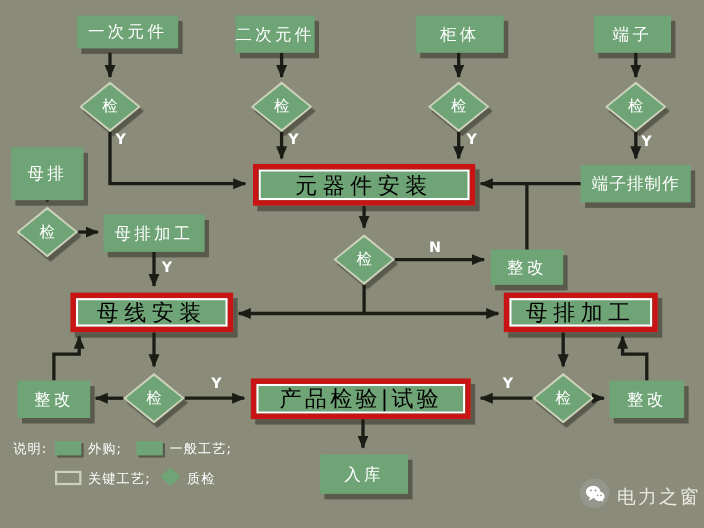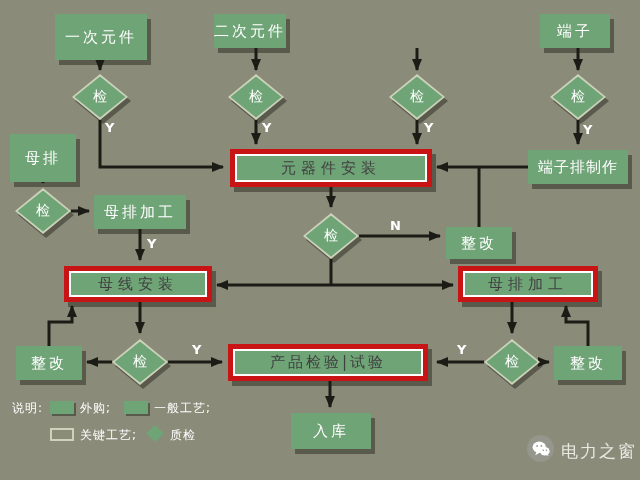--- a/index.html
+++ b/index.html
@@ -18,21 +18,21 @@
   .wires{position:absolute;left:0;top:0;width:640px;height:480px;}
   .wire{stroke:var(--arrow);stroke-width:3;fill:none;}
   .ahead{fill:var(--arrow);}
   .box{
     position:absolute;display:flex;align-items:center;justify-content:center;
     background:var(--green);color:#fff;font-size:15px;letter-spacing:3px;
     box-shadow:4px 5px 0 var(--shadow);white-space:nowrap;
   }
   .keybox{
     position:absolute;display:flex;align-items:center;justify-content:center;
-    background:var(--green);color:#404040;font-size:15px;letter-spacing:5px;
+    background:var(--green);color:#000000;font-size:20px;letter-spacing:5px;
     border:5px solid var(--red);
     box-shadow:inset 0 0 0 2px #ffffff,4px 5px 0 var(--shadow);
     white-space:nowrap;
   }
   .dwrap{position:absolute;width:56px;height:46px;filter:drop-shadow(3px 4px 0 var(--shadow));}
   .dout{position:absolute;inset:0;background:#ccd3ba;clip-path:polygon(50% 0,100% 50%,50% 100%,0 50%);}
   .din{
     position:absolute;inset:2.5px;background:var(--green);
     clip-path:polygon(50% 0,100% 50%,50% 100%,0 50%);
     display:flex;align-items:center;justify-content:center;color:#fff;font-size:14px;
@@ -83,25 +83,28 @@
       <path class="wire" d="M49,346 L49,322 L72,322 L72,306" marker-end="url(#ah)"></path>
       <path class="wire" d="M168,362 L222,362" marker-end="url(#ah)"></path>
       <path class="wire" d="M512,302 L512,333" marker-end="url(#ah)"></path>
       <path class="wire" d="M540,362 L549,362" marker-end="url(#ah)"></path>
       <path class="wire" d="M588,346 L588,322 L566,322 L566,306" marker-end="url(#ah)"></path>
       <path class="wire" d="M484,362 L437,362" marker-end="url(#ah)"></path>
       <path class="wire" d="M330,381 L330,407" marker-end="url(#ah)"></path>
     </g>
   </svg>
 
-  <div class="box" style="left:55px;top:14px;width:92px;height:46px">
+  <div class="box" style="left:70px;top:14px;width:92px;height:30px">
       <span>一次元件</span>
     </div>
   <div class="box" style="left:214px;top:14px;width:72px;height:34px">
       <span>二次元件</span>
+    </div>
+  <div class="box" style="left:378px;top:14px;width:80px;height:34px">
+      <span>柜体</span>
     </div>
   <div class="box" style="left:540px;top:14px;width:70px;height:34px">
       <span>端子</span>
     </div>
 
   <div class="dwrap" style="left:72px;top:74px">
     <div class="dout"></div>
     <div class="din">
         <span>检</span>
       </div>

